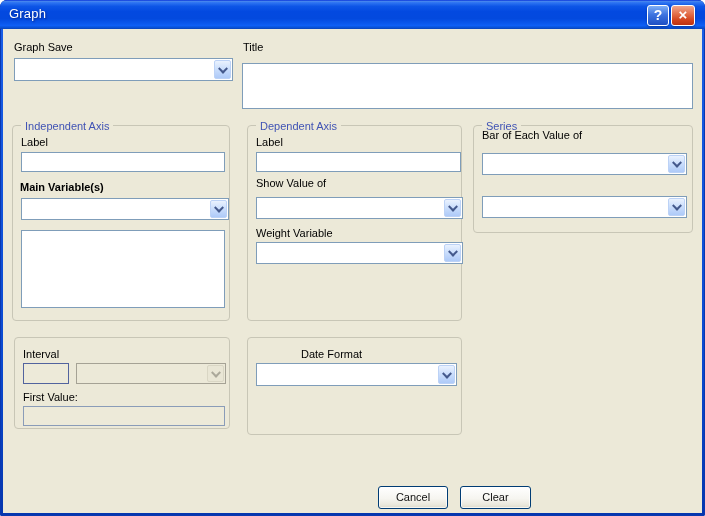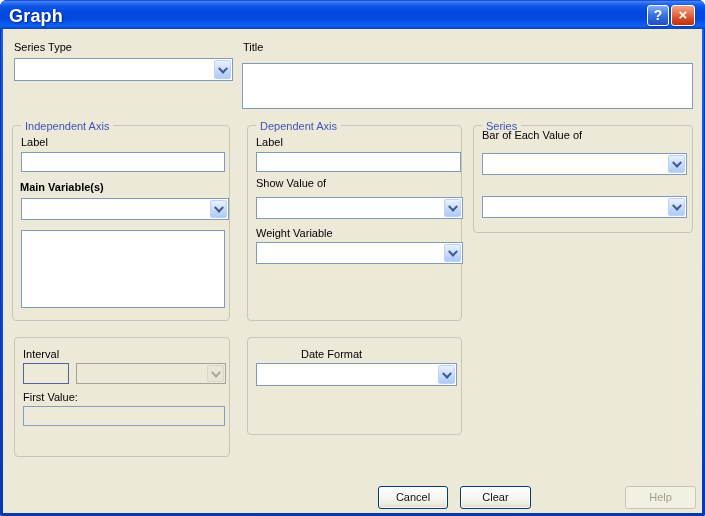--- a/index.html
+++ b/index.html
@@ -11,21 +11,21 @@
     background:linear-gradient(180deg,#1A5FE8 0%,#0A49D0 70%,#0536AE 100%);
     border-radius:7px 7px 2px 2px; overflow:hidden;
     box-shadow:inset 0 0 0 1px #0A38B0;
   }
   .titlebar{
     position:absolute; left:0; top:0; width:705px; height:29px;
     border-radius:7px 7px 0 0;
     background:linear-gradient(180deg,#0831D9 0%,#4585EE 5%,#2E74F2 9%,#0D55E6 22%,#0349E0 40%,#0349DE 64%,#0A57EC 80%,#0E5FF5 88%,#0952D6 95%,#0A43B8 100%);
   }
   .title-text{
-    position:absolute; left:9px; top:6px; color:#fff; font-size:18px; font-weight:bold;
+    position:absolute; left:9px; top:6px; color:#fff; font-size:13px; font-weight:normal;
     letter-spacing:.2px; text-shadow:1px 1px 2px rgba(8,24,110,.75);
   }
   .tb-btn{
     position:absolute; top:5px; height:21px; border:1px solid #fff; border-radius:3px;
     color:#fff; text-align:center; font-weight:bold; cursor:default;
     box-shadow:0 1px 2px rgba(0,0,40,.35);
   }
   .tb-help{ left:647px; width:22px; font-size:14px; line-height:19px;
     background:linear-gradient(180deg,#7FAFF6 0%,#3E74E0 45%,#1D4FC4 100%); }
   .tb-close{ left:671px; width:24px; font-size:15px; line-height:18px;
@@ -90,21 +90,21 @@
 
 <div class="dialog">
   <div class="titlebar">
     <span class="title-text">Graph</span>
     <span class="tb-btn tb-help">?</span>
     <span class="tb-btn tb-close">×</span>
   </div>
 
   <div class="dialog-body"></div>
 
-  <span class="lbl" style="left:14px; top:41px;">Series Type</span>
+  <span class="lbl" style="left:14px; top:41px;">Graph Save</span>
   <div class="combo" style="left:14px; top:58px; width:219px; height:23px;">
     <span class="combo-value"></span>
     <span class="arrow"></span>
   </div>
 
   <span class="lbl" style="left:243px; top:41px;">Title</span>
   <textarea class="field" style="left: 242px; top: 63px; width: 451px; height: 46px;" value=""></textarea>
 
   <div class="group" style="left:12px; top:125px; width:218px; height:196px;">
     <span class="legend">Independent Axis</span>
@@ -140,35 +140,34 @@
     <div class="combo" style="left:8px; top:27px; width:205px; height:22px;">
       <span class="combo-value"></span>
       <span class="arrow"></span>
     </div>
     <div class="combo" style="left:8px; top:70px; width:205px; height:22px;">
       <span class="combo-value"></span>
       <span class="arrow"></span>
     </div>
   </div>
 
-  <div class="group" style="left:14px; top:337px; width:216px; height:120px;">
+  <div class="group" style="left:14px; top:337px; width:216px; height:92px;">
     <span class="lbl" style="left:8px; top:10px;">Interval</span>
     <input class="field int-small" style="left: 8px; top: 25px; width: 46px; height: 21px;" value="">
     <div class="combo disabled" style="left:61px; top:25px; width:150px; height:21px;">
       <span class="combo-value"></span>
       <span class="arrow"></span>
     </div>
     <span class="lbl" style="left:8px; top:53px;">First Value:</span>
     <input class="field int-first" style="left: 8px; top: 68px; width: 202px; height: 20px;" value="">
   </div>
 
   <div class="group" style="left:247px; top:337px; width:215px; height:98px;">
     <span class="lbl" style="left:8px; top:10px;padding-left:45px;">Date Format</span>
     <div class="combo" style="left:8px; top:25px; width:201px; height:23px;">
       <span class="combo-value"></span>
       <span class="arrow"></span>
     </div>
   </div>
 
   <button class="btn enabled" style="left:378px; top:486px; width:70px;">Cancel</button>
   <button class="btn enabled" style="left:460px; top:486px; width:71px;">Clear</button>
-  <button class="btn disabled" style="left:625px; top:486px; width:71px;">Help</button>
 </div>
 
 </body></html>

